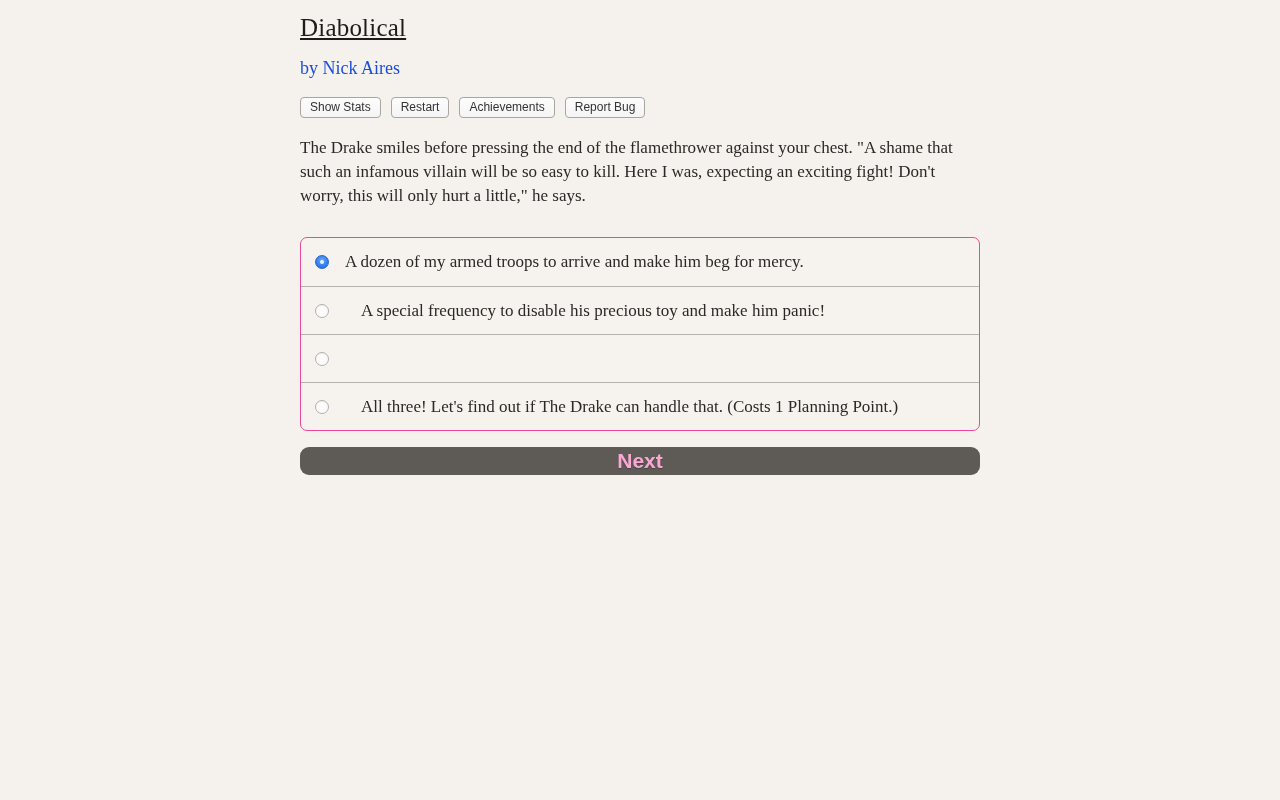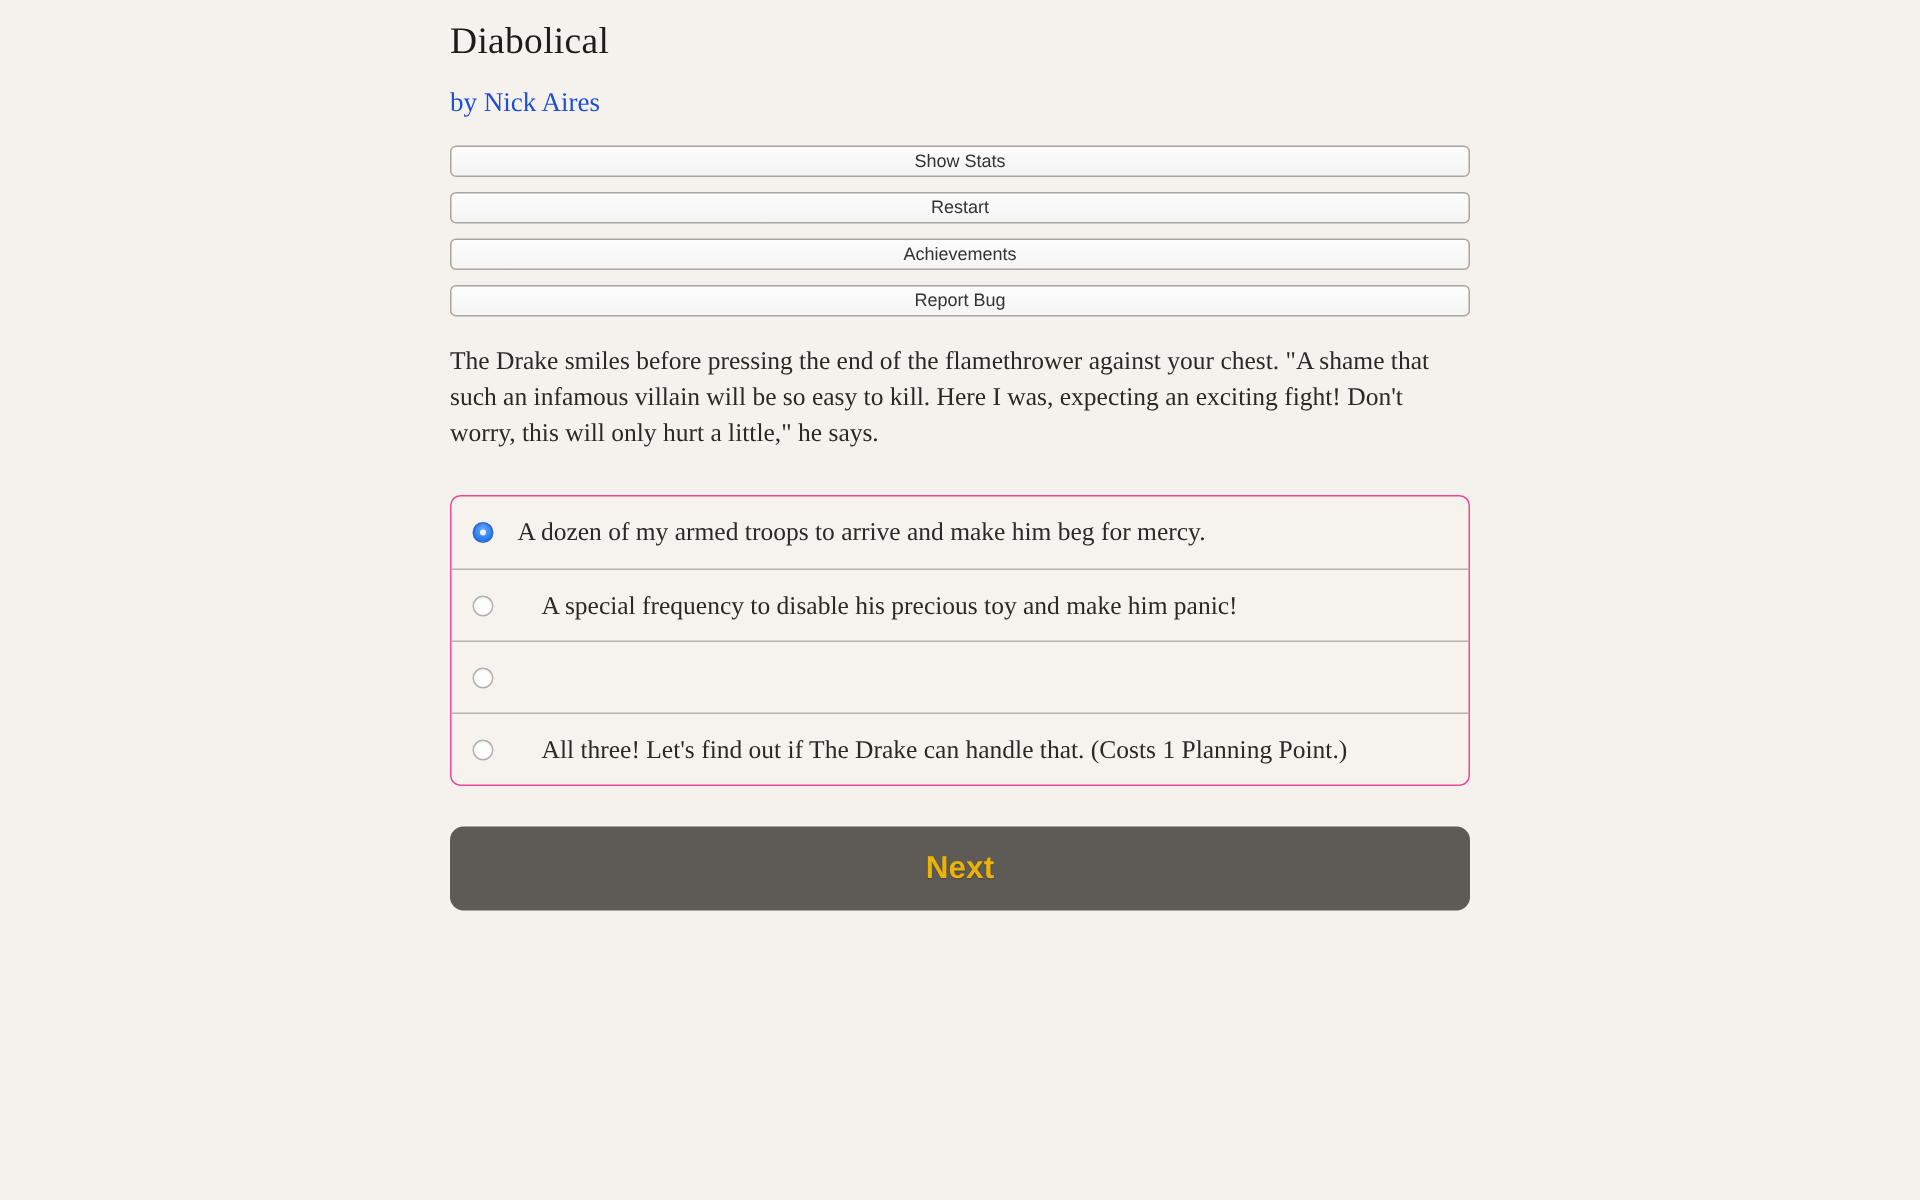--- a/index.html
+++ b/index.html
@@ -13,31 +13,31 @@
   .page {
     width: 680px;
     margin: 0 auto;
     padding-top: 14px;
   }
   .game-title {
     font-size: 25px;
     font-weight: 400;
     color: #1e1c1a;
     letter-spacing: 0.2px;
+    text-decoration: underline;
   }
   .byline {
     font-size: 18px;
     margin-top: 16px;
     color: #1d4ed8;
   }
   .toolbar {
     margin-top: 18px;
     display: flex;
     gap: 10px;
-    flex-direction: column;
   }
   .tool-btn {
     font-family: "Liberation Sans", "DejaVu Sans", sans-serif;
     font-size: 12px;
     color: #333;
     background: linear-gradient(#fdfdfd, #f4f4f4);
     border: 1px solid #a9a5a1;
     border-radius: 4px;
     padding: 2px 9px 3px 9px;
     line-height: 14px;
@@ -89,26 +89,26 @@
     background: #eaf2ff;
   }
   .choice-label {
     font-size: 17px;
     color: #2b2927;
     line-height: 22px;
   }
   .next-btn {
     display: block;
     width: 680px;
-    height: 56px;
-    margin-top: 27px;
+    height: 28px;
+    margin-top: 16px;
     border: none;
     border-radius: 9px;
     background: #5e5a56;
-    color: #eab308;
+    color: #f9a8d4;
     font-family: "Liberation Sans", "DejaVu Sans", sans-serif;
     font-size: 21px;
     font-weight: bold;
     text-shadow: 0 1px 1px rgba(0,0,0,0.25);
     cursor: pointer;
   }
 </style>
 </head>
 <body>
 

